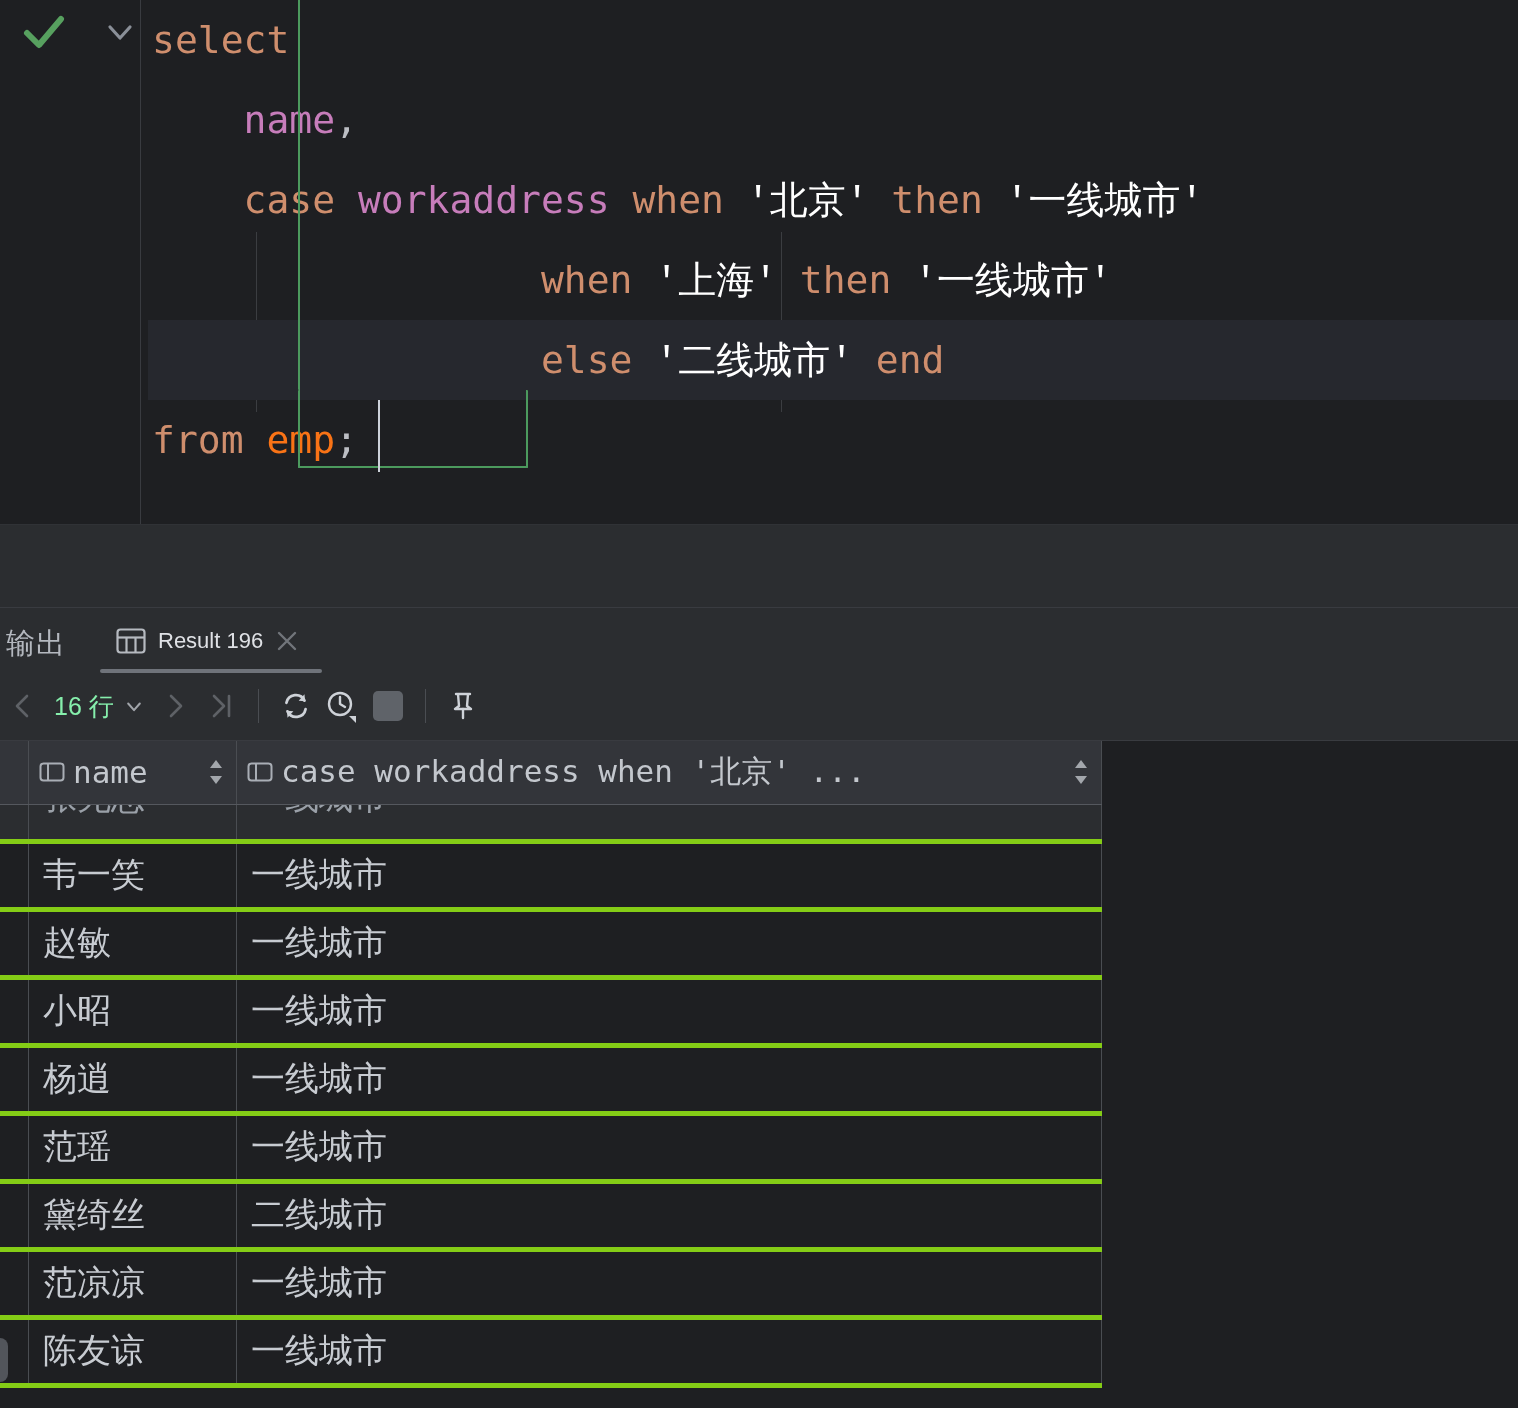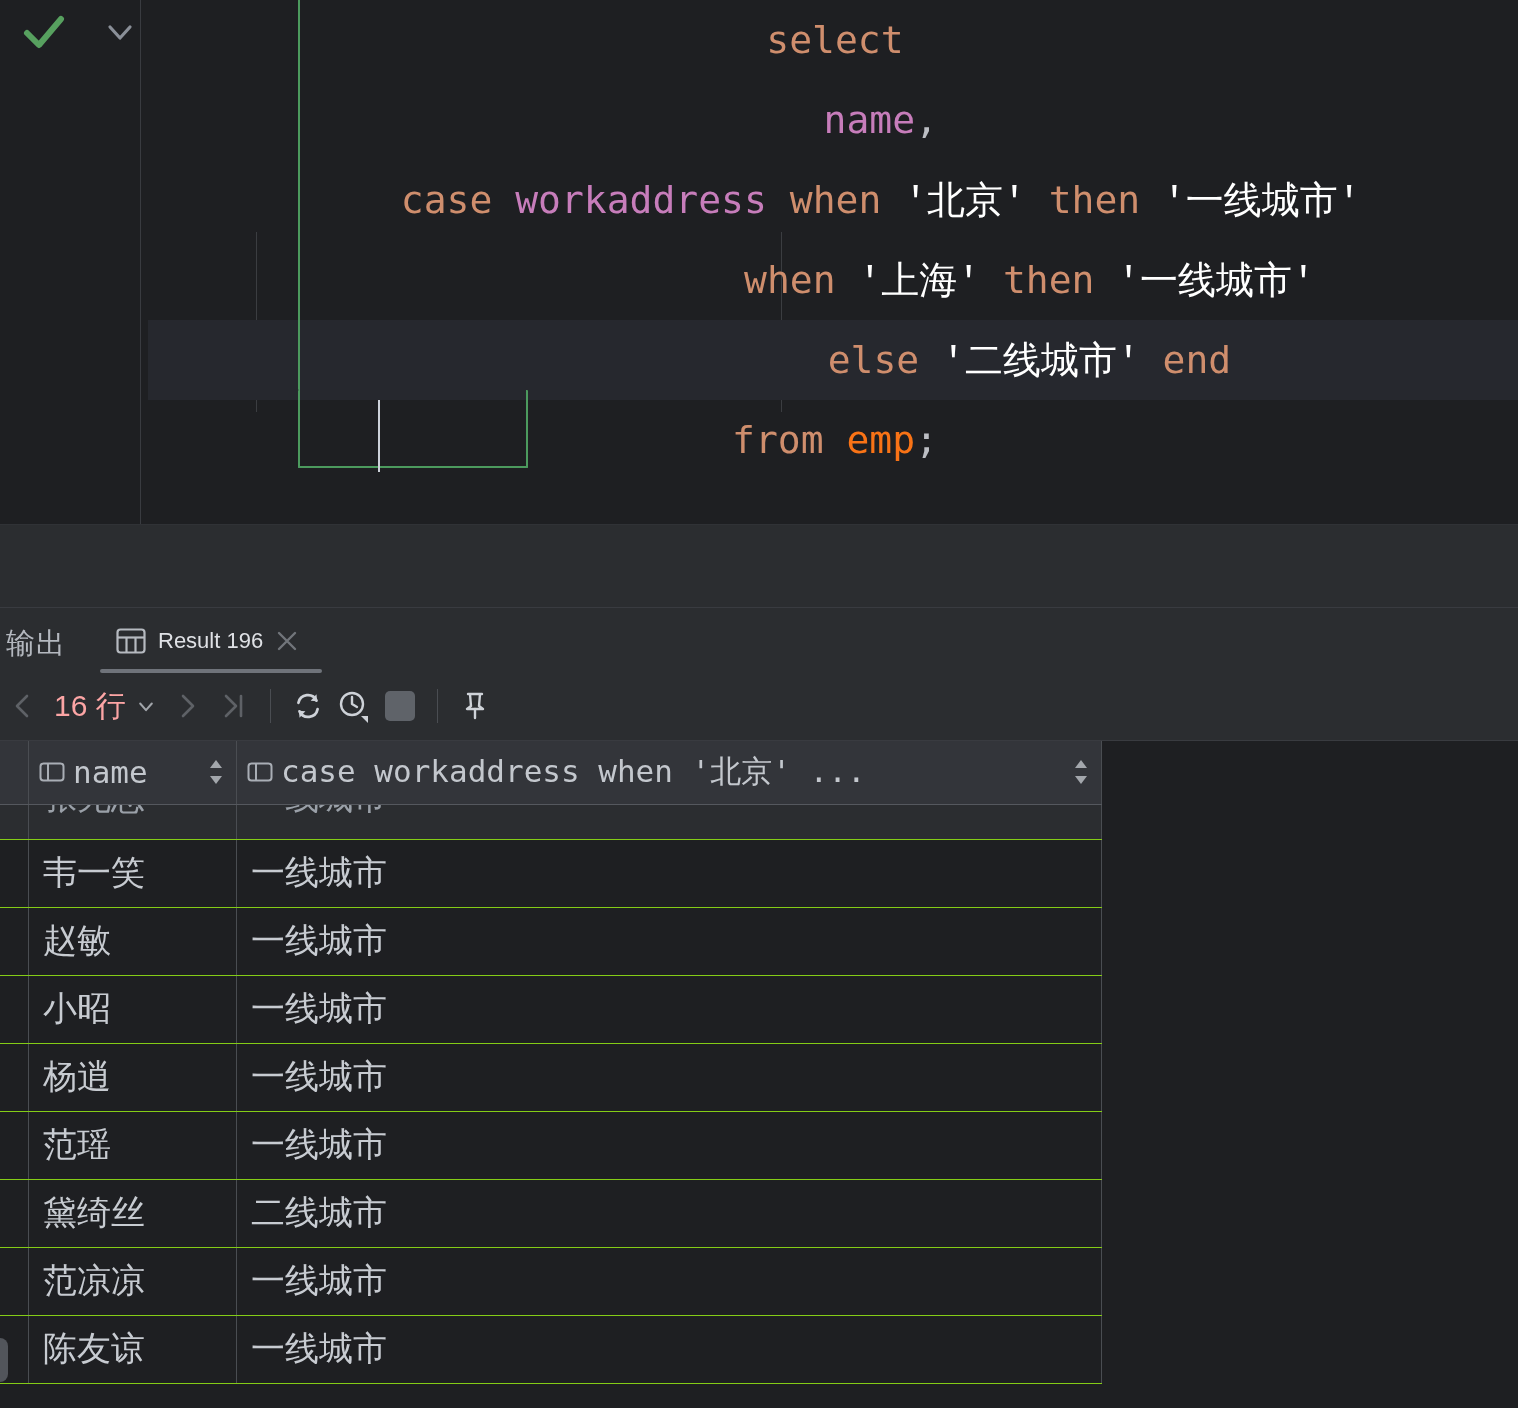--- a/index.html
+++ b/index.html
@@ -32,21 +32,20 @@
 
   .codearea {
     position: absolute; left: 148px; top: 0; right: 0; height: 525px;
     font-family: "DejaVu Sans Mono", "Liberation Mono", monospace;
     font-size: 38px; line-height: 80px;
     white-space: pre;
   }
   .cline {
     position: absolute; left: 0; height: 80px; width: 1370px;
     padding-left: 4px;
-    text-align: center;
   }
   .cline.current { background: #26282e; }
   .indentguide {
     position: absolute; width: 1px; background: #3b3d41;
   }
 
   
   .selbox {
     position: absolute; border: 2px solid #4c9a5e; border-radius: 1px;
     pointer-events: none;
@@ -107,41 +106,41 @@
     position: absolute; left: 0; top: 150px; width: 1518px; height: 62px;
     display: flex; align-items: center; gap: 0;
     background: #2b2d30;
   }
   .tb-btn {
     width: 46px; height: 46px; display: flex; align-items: center; justify-content: center;
   }
   .tb-dim { opacity: .45; }
   .rowcount {
     display: flex; align-items: center; gap: 10px; padding: 0 8px;
-    font-size: 30px; color: #fca5a5; white-space: nowrap;
+    font-size: 25px; color: #86efac; white-space: nowrap;
   }
   .tb-sep {
     width: 1px; height: 34px; background: #4a4d52; margin: 0 14px;
   }
   .stop-square {
     width: 30px; height: 30px; background: #5f6369; border-radius: 5px;
   }
 
   
   #grid {
     position: absolute; left: 0; top: 215px; width: 1518px; height: 668px;
     background: #1e1f22; overflow: hidden;
   }
   .grid-hrule {
     position: absolute; left: 0; top: 0; width: 1518px; height: 1px; background: #393b40;
   }
   table.rs { border-collapse: collapse; table-layout: fixed; }
   table.rs th, table.rs td {
     border-right: 1px solid #4a4d52;
-    border-bottom: 1px solid #84cc16;
+    border-bottom: 5px solid #84cc16;
     text-align: left;
     vertical-align: middle;
   }
   table.rs th {
     background: #33353a; height: 64px; padding: 0 10px;
     font-weight: normal;
     font-family: "DejaVu Sans Mono", "Liberation Mono", monospace;
     font-size: 31px; color: #c3c7cd;
     border-bottom: 1px solid #55585e;
   }

